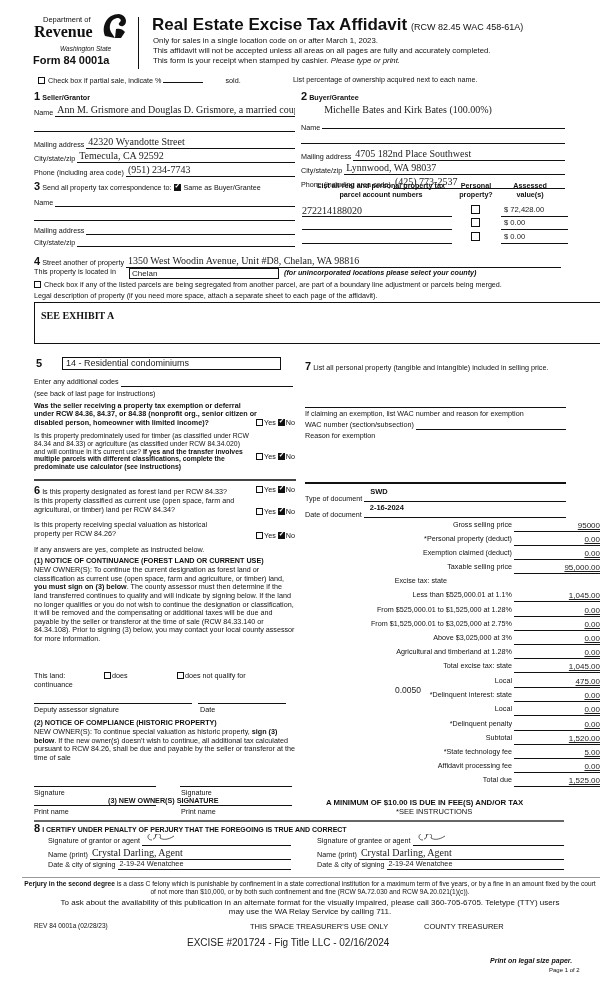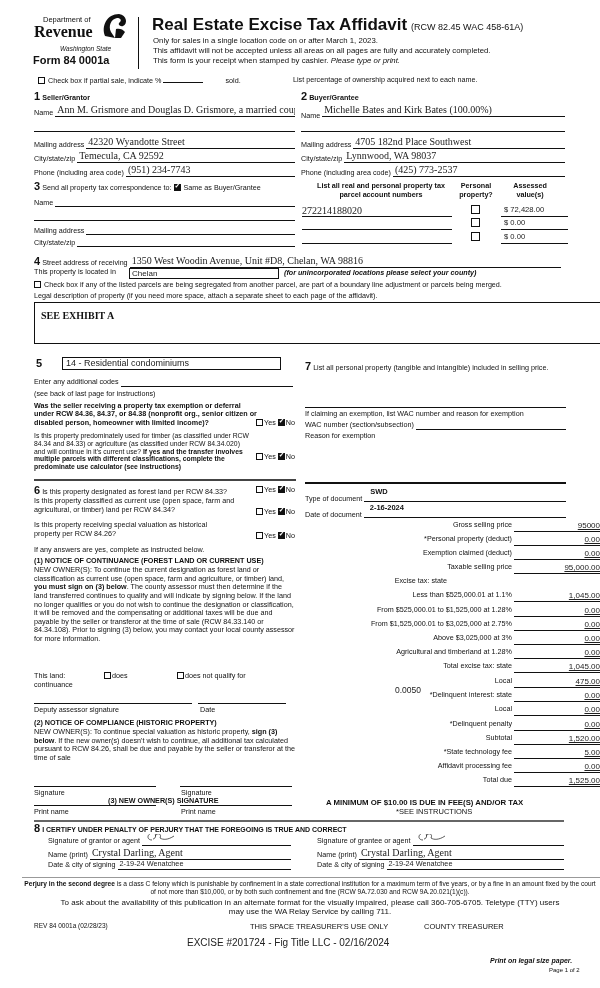--- a/index.html
+++ b/index.html
@@ -98,21 +98,21 @@
   <div class="row" style="margin-top:2px;">
       <span class="lbl">City/state/zip</span>
       <span class="line"></span>
     </div>
 </div>
 
 <div class="abs" style="left:301px;top:90px;width:264px;">
   <div><span class="secnum">2</span> <span class="b">Buyer/Grantee</span></div>
   <div class="row" style="margin-top:1px;">
       <span class="lbl" style="position:relative;top:3px;">Name</span>
-      <span class="line fill" style="position:relative;padding-bottom:0;">Michelle Bates and Kirk Bates (100.00%)</span>
+      <span class="line fill" style="position:relative;padding-bottom:12px;">Michelle Bates and Kirk Bates (100.00%)</span>
     </div>
   <div class="ul" style="height:15px;"></div>
   <div class="row" style="margin-top:4px;">
       <span class="lbl">Mailing address</span>
       <span class="line fill">4705 182nd Place Southwest</span>
     </div>
   <div class="row" style="margin-top:1px;">
       <span class="lbl">City/state/zip</span>
       <span class="line fill">Lynnwood, WA 98037</span>
     </div>
@@ -136,21 +136,21 @@
   <span class="abs cb" style="left:169px;top:0;width:9px;height:9px;"></span>
   <div class="abs fill-sans ul" style="left:199px;top:0;width:67px;height:12px;padding-left:3px;">$ 0.00</div>
 </div>
 <div class="abs" style="left:302px;top:232px;width:264px;height:12px;">
   <div class="abs fill ul" style="left:0;top:0;width:150px;height:12px;"></div>
   <span class="abs cb" style="left:169px;top:0;width:9px;height:9px;"></span>
   <div class="abs fill-sans ul" style="left:199px;top:0;width:67px;height:12px;padding-left:3px;">$ 0.00</div>
 </div>
 
 <div class="abs row" style="left:34px;top:255px;width:527px;">
-  <span class="lbl"><span class="secnum">4</span> <span>Street address of receiving</span></span>
+  <span class="lbl"><span class="secnum">4</span> <span>Street another of property</span></span>
   <span class="line fill">1350 West Woodin Avenue, Unit #D8, Chelan, WA 98816</span>
 </div>
 <div class="abs" style="left:34px;top:268px;white-space:nowrap;">
   <span>This property is located in</span>
 </div>
 <div class="abs fill-sans" style="left:129px;top:268px;width:150px;height:11px;border:1px solid #111;padding-left:2px;font-size:8px;line-height:10px;">Chelan</div>
 <div class="abs b" style="left:284px;top:269px;font-style:italic;white-space:nowrap;">(for unincorporated locations please select your county)</div>
 <div class="abs" style="left:34px;top:281px;white-space:nowrap;">
   <span class="cb"></span>
   <span>Check box if any of the listed parcels are being segregated from another parcel, are part of a boundary line adjustment or parcels being merged.</span>

